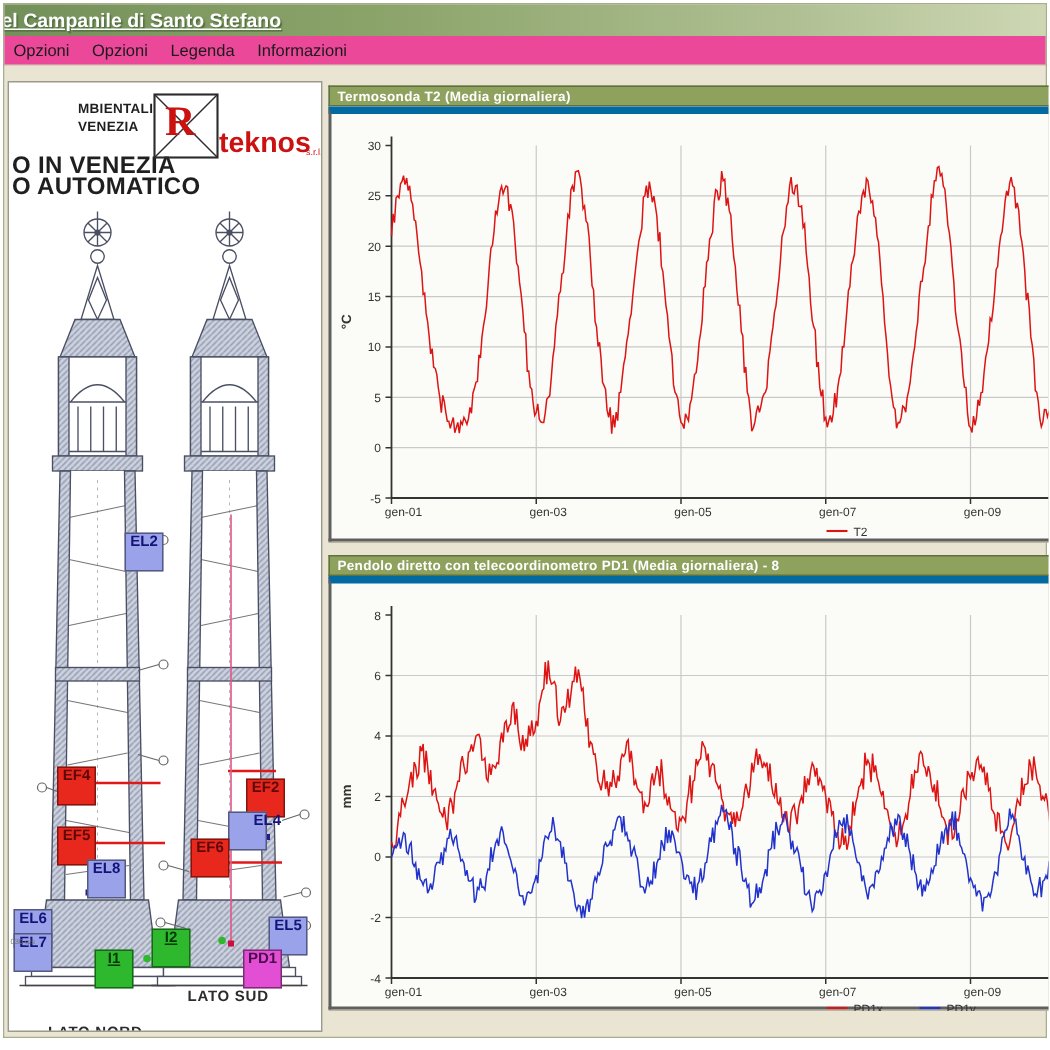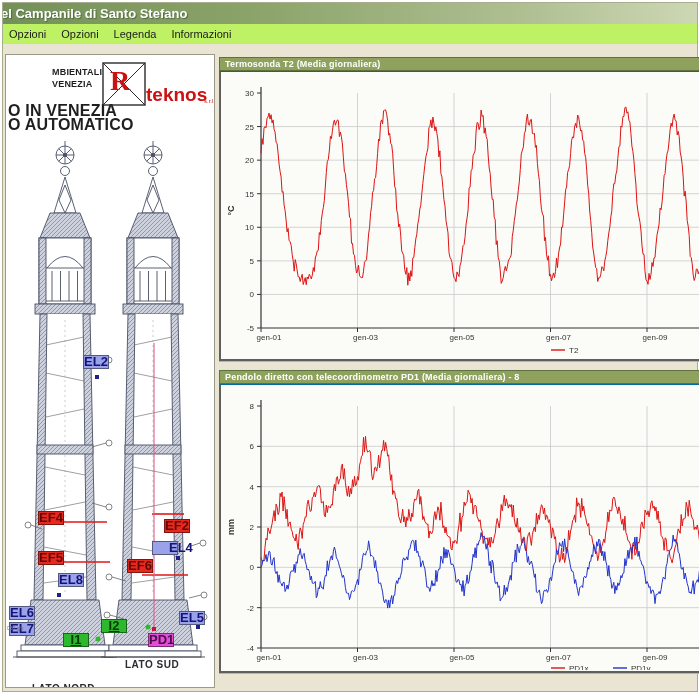--- a/index.html
+++ b/index.html
@@ -2,44 +2,44 @@
 <html><head>
 <meta charset="utf-8">
 <style>
   html,body{margin:0;padding:0;}
   body{width:700px;height:700px;background:#ffffff;font-family:"Liberation Sans",sans-serif;overflow:hidden;position:relative;}
   .window{position:absolute;left:2px;top:2px;width:696px;height:690px;background:#e9e5d2;border:1px solid #a8ad8d;box-sizing:border-box;}
   
   .titlebar{height:21px;background:linear-gradient(90deg,#74905a 0%,#8aa369 35%,#afbf92 75%,#cdd7b4 100%);
     color:#ffffff;font-weight:bold;font-size:13px;line-height:21px;padding-left:2px;
     text-shadow:1px 1px 1px #4e6a3c;white-space:nowrap;overflow:hidden;}
-  .titlebar .t{display:inline-block;text-indent:-4px;}
-  
-  .menubar{height:19px;background:#bef264;border-bottom:1px solid #d6d2ba;display:flex;align-items:center;gap:9px;padding-left:3px;font-size:11px;color:#1a1a1a;}
+  .titlebar .t{display:inline-block;text-indent:-4px;text-decoration:underline;}
+  
+  .menubar{height:19px;background:#ec4899;border-bottom:1px solid #d6d2ba;display:flex;align-items:center;gap:9px;padding-left:3px;font-size:11px;color:#1a1a1a;}
   .menubar .mi{padding:1px 3px;cursor:default;}
   .client{position:absolute;left:0;top:41px;right:0;bottom:0;background:#e9e5d2;}
   
   .left-panel{position:absolute;left:2px;top:10px;width:210px;height:634px;background:#ffffff;border:1px solid #9a9a8a;box-sizing:border-box;overflow:hidden;}
   .hdrtxt{position:absolute;left:2px;font-weight:bold;color:#1f1f1f;letter-spacing:.2px;}
   .hl1{top:11px;font-size:9px;line-height:12px;padding-left:44px;}
   .hl2{top:49px;font-size:16px;line-height:13px;}
   .lato{position:absolute;font-size:10px;font-weight:bold;color:#2c2c2c;letter-spacing:.5px;}
   .scalenote{position:absolute;left:1px;top:570px;font-size:5px;color:#777;}
-  .sensor{position:absolute;width:26px;height:14px;font-size:13px;font-weight:bold;text-align:center;line-height:11px;border:1px solid rgba(0,0,0,.45);box-sizing:border-box;}
+  .sensor{position:absolute;width:26px;height:26px;font-size:10px;font-weight:bold;text-align:center;line-height:11px;border:1px solid rgba(0,0,0,.45);box-sizing:border-box;}
   .sensor.el{background:#9aa2ea;color:#141478;}
   .sensor.ef{background:#e8281c;color:#5e0909;}
   .sensor.i{background:#2eb82e;color:#063806;text-decoration:underline;}
   .sensor.pd{background:#e24fd4;color:#4d094d;}
   
   .logo{position:absolute;left:90px;top:4px;width:118px;height:58px;}
   
   .chart-panel{position:absolute;left:216px;width:480px;}
   .chart-panel .panel-header{height:14px;background:#8ea25e;border:1px solid #5f7140;border-right:none;box-sizing:border-box;
      color:#ffffff;font-size:9px;font-weight:bold;line-height:12px;padding-left:5px;letter-spacing:.2px;white-space:nowrap;overflow:hidden;}
-  .chart-panel .panel-body{background:#fbfbf7;border:2px solid #5f5f5f;border-right:none;border-top:1px solid #0369a1;box-sizing:border-box;box-shadow:0 1px 0 #b9b5a0;}
+  .chart-panel .panel-body{background:#fbfbf7;border:2px solid #5f5f5f;border-right:none;border-top:5px solid #0369a1;box-sizing:border-box;box-shadow:0 1px 0 #b9b5a0;}
   .cp1{top:13px;}
   .cp1 .panel-body{height:290px;}
   .cp2{top:326px;}
   .cp2 .panel-body{height:289px;}
   svg{display:block;}
 </style>
 </head>
 <body>
 
 <div class="window">
@@ -185,21 +185,21 @@
           <div class="sensor ef" style="left: 32px; top: 496px;">EF5</div>
           <div class="sensor el" style="left: 52px; top: 518px;">EL8</div>
           <div class="sensor el" style="left: 3px; top: 551px;">EL6</div>
           <div class="sensor el" style="left: 3px; top: 567px;">EL7</div>
           <div class="sensor i" style="left: 57px; top: 578px;">I1</div>
           <div class="sensor i" style="left: 95px; top: 564px;">I2</div>
           <div class="sensor ef" style="left: 158px; top: 464px;">EF2</div>
           <div class="sensor el" style="left: 146px; top: 486px; padding-left: 16px;">EL4</div>
           <div class="sensor ef" style="left: 121px; top: 504px;">EF6</div>
           <div class="sensor el" style="left: 173px; top: 556px;">EL5</div>
-          <div class="sensor pd" style="left: 142px; top: 578px;">PD1</div>
+          <div class="sensor pd" style="left: 156px; top: 578px;">PD1</div>
         </div>
 
       <div class="lato" style="left:26px;top:628px;">LATO NORD</div>
       <div class="lato" style="left:119px;top:604px;">LATO SUD</div>
       <div class="scalenote">030 g/s</div>
     </div>
 
     <div class="chart-panel cp1">
       <div class="panel-header">Termosonda T2  (Media giornaliera)</div>
       <div class="panel-body">

